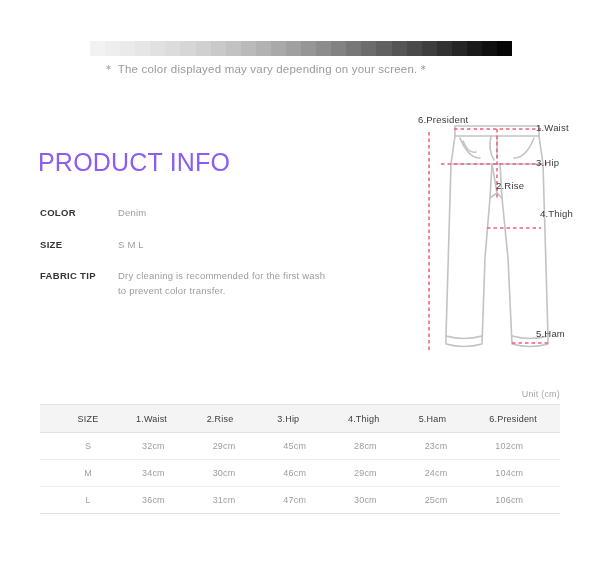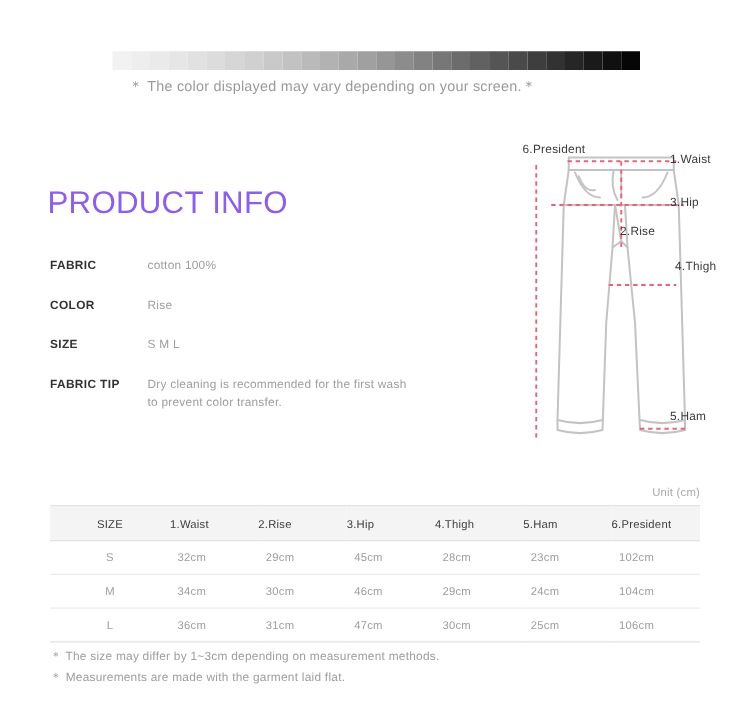--- a/index.html
+++ b/index.html
@@ -114,26 +114,22 @@
         <div class="grad-cell" style="background: rgb(16, 16, 16);"></div>
         <div class="grad-cell" style="background: rgb(6, 6, 6);"></div>
       </div>
   </div>
   <div class="color-note">＊ The color displayed may vary depending on your screen.＊</div>
 
   <div class="prod-title">PRODUCT INFO</div>
 
   <div class="info-table">
     <div class="info-row">
-      <div class="info-key">FABRIC</div>
-      <div class="info-val">cotton 100%</div>
-    </div>
-    <div class="info-row">
       <div class="info-key">COLOR</div>
-      <div class="info-val">Rise</div>
+      <div class="info-val">Denim</div>
     </div>
     <div class="info-row">
       <div class="info-key">SIZE</div>
       <div class="info-val">S M L</div>
     </div>
     <div class="info-row">
       <div class="info-key">FABRIC TIP</div>
       <div class="info-val" style="max-width:215px">Dry cleaning is recommended for the first wash to prevent color transfer.</div>
     </div>
   </div>
@@ -223,18 +219,14 @@
         <td class="cell-pad">36cm</td>
         <td class="cell-pad">31cm</td>
         <td class="cell-pad">47cm</td>
         <td class="cell-pad">30cm</td>
         <td class="cell-pad">25cm</td>
         <td class="cell-pad">106cm</td>
       </tr>
     </tbody>
   </table>
 
-  <div class="footnotes">
-    <div class="footnote">＊ The size may differ by 1~3cm depending on measurement methods.</div>
-    <div class="footnote">＊ Measurements are made with the garment laid flat.</div>
-  </div>
 
 </div>
 
 </body></html>

